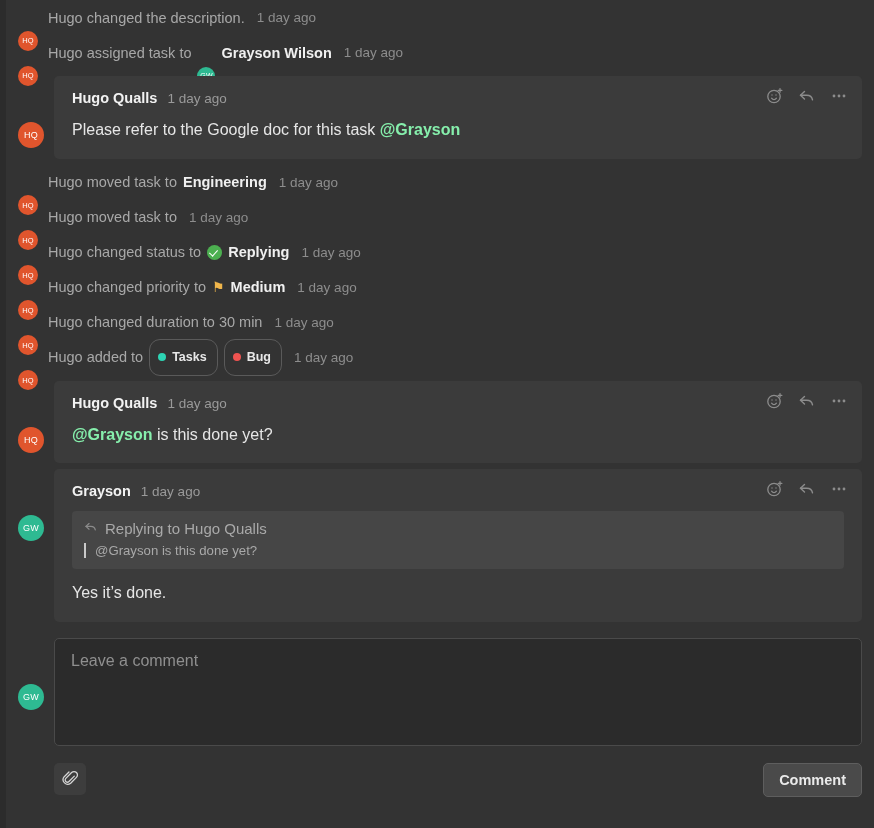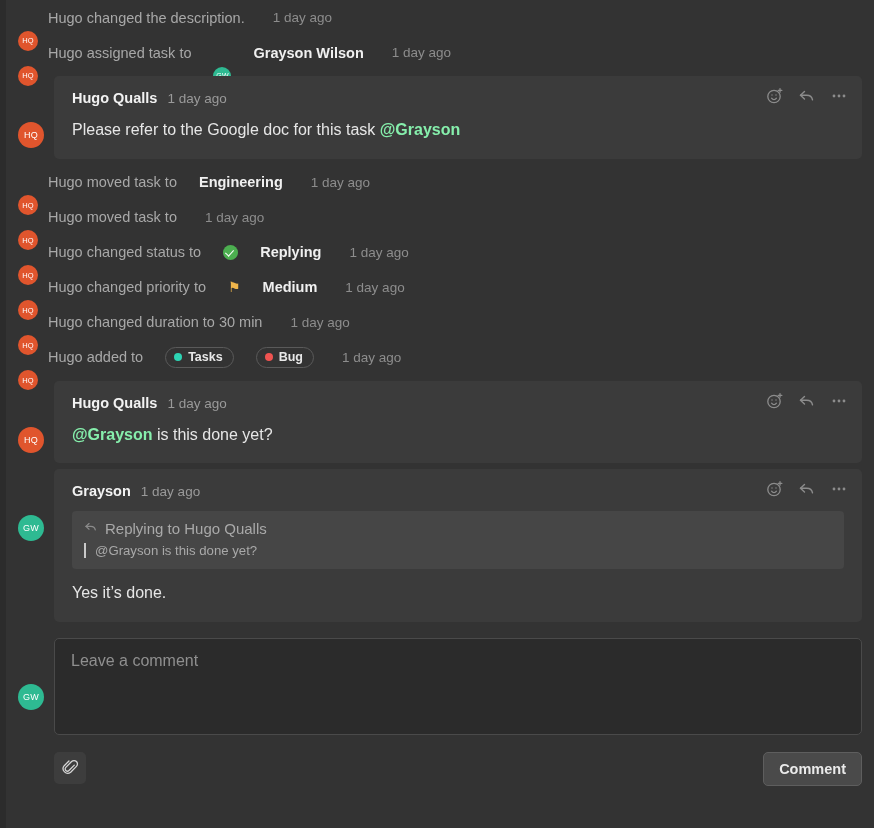--- a/index.html
+++ b/index.html
@@ -42,21 +42,21 @@
   .activity {
     display: flex;
     align-items: center;
     gap: 10px;
     height: 35px;
     padding-left: 12px;
   }
   .act-text {
     font-size: 14.5px;
     color: #a8a8a8;
-    display: flex; align-items: center; gap: 22px;
+    display: flex; align-items: center; gap: 6px;
     white-space: nowrap;
   }
   .act-text .strong { color: #f0f0f0; font-weight: bold; }
   .act-text .time { color: #8d8d8d; font-size: 13.5px; margin-left: 6px; }
 
   .status-ico {
     width: 15px; height: 15px; border-radius: 50%;
     background: #4caf50; position: relative; display: inline-block;
   }
   .status-ico::after {
@@ -65,21 +65,21 @@
     width: 4px; height: 7px;
     border: solid #ffffff; border-width: 0 1.8px 1.8px 0;
     transform: rotate(42deg);
   }
   .flag-ico { font-size: 14px; line-height: 1; color: #f0b64b; }
 
   .chip {
     display: inline-flex; align-items: center; gap: 6px;
     border: 1px solid #5a5a5a;
     border-radius: 11px;
-    height: 21px;
+    height: 37px;
     padding: 0 10px 0 8px;
     font-size: 12.5px;
     color: #e8e8e8;
     font-weight: bold;
   }
   .dot { width: 8px; height: 8px; border-radius: 50%; display: inline-block; }
 
   
   .comment-row { display: flex; gap: 10px; padding-left: 12px; margin: 6px 0; }
   .card {
@@ -125,21 +125,21 @@
     padding-left: 9px;
     border-left: 2.5px solid #c9c9c9;
     font-size: 13.2px;
     color: #a9a9a9;
   }
 
   
   .composer-row { display: flex; gap: 10px; padding-left: 12px; margin-top: 16px; }
   .composer { flex: 1 1 auto; margin-right: 12px; }
   .textarea {
-    width: 100%; height: 97px;
+    width: 100%; height: 108px;
     background: #2b2b2b;
     border: 1px solid #4a4a4a;
     border-radius: 5px;
     padding: 13px 16px;
     font-size: 16px;
     color: #8f8f8f;
     font-family: "Liberation Sans", sans-serif;
     resize: none;
     outline: none;
   }

